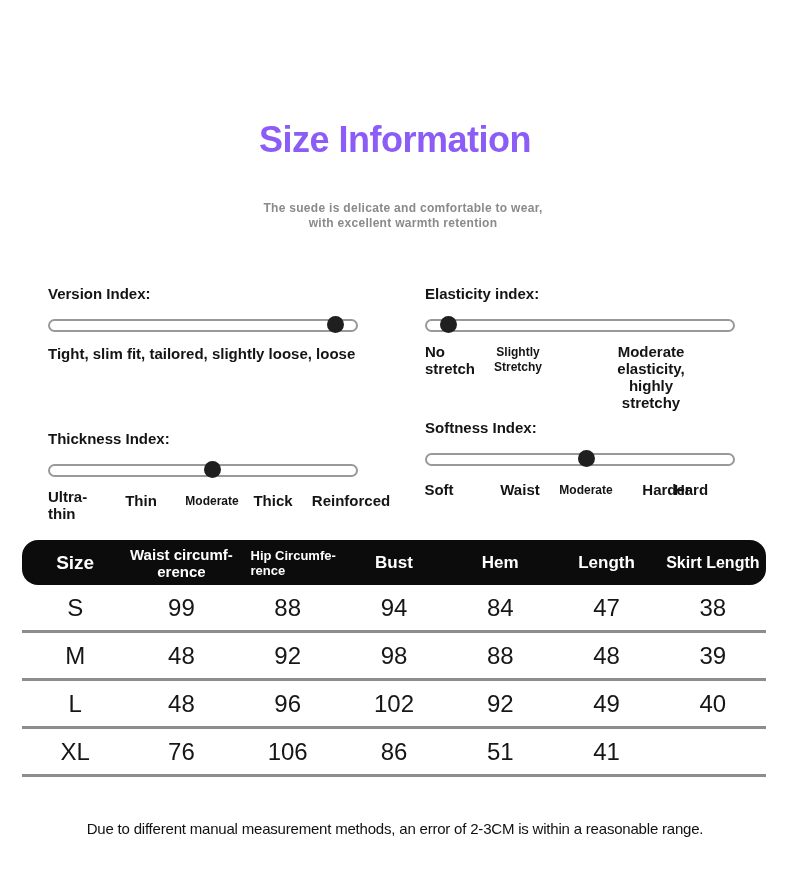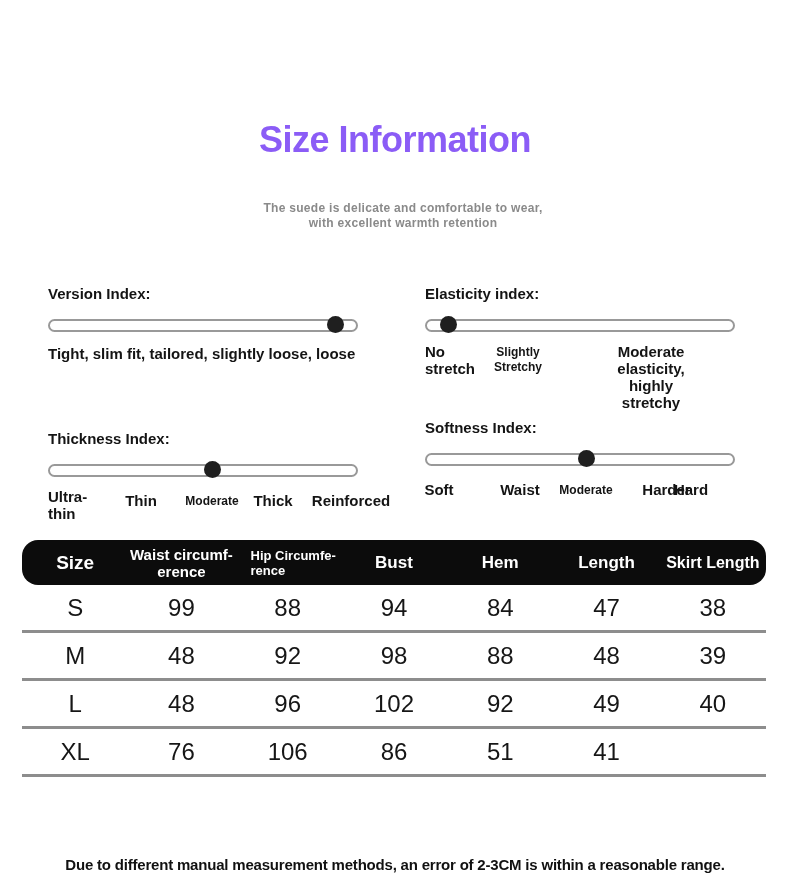--- a/index.html
+++ b/index.html
@@ -85,22 +85,22 @@
   .trow {
     display:grid; grid-template-columns:repeat(7,1fr);
     height:48px; align-items:center;
     border-bottom:3px solid #8d8d8d;
   }
   .td { text-align:center; font-size:24px; font-weight:400; color:#161616; }
 
   
   .footer-note {
     position:absolute; top:820px; left:0; width:100%;
-    text-align:center; font-size:15px; font-weight:700;
-    letter-spacing:-0.2px; color:#111111;margin-top:36px;
+    text-align:center; font-size:15px; font-weight:400;
+    letter-spacing:-0.2px; color:#111111;
   }
 </style>
 </head>
 <body>
 
 <div class="page">
 
   <h1 class="page-title">Size Information</h1>
   <p class="page-subtitle">The suede is delicate and comfortable to wear,
 with excellent warmth retention</p>

